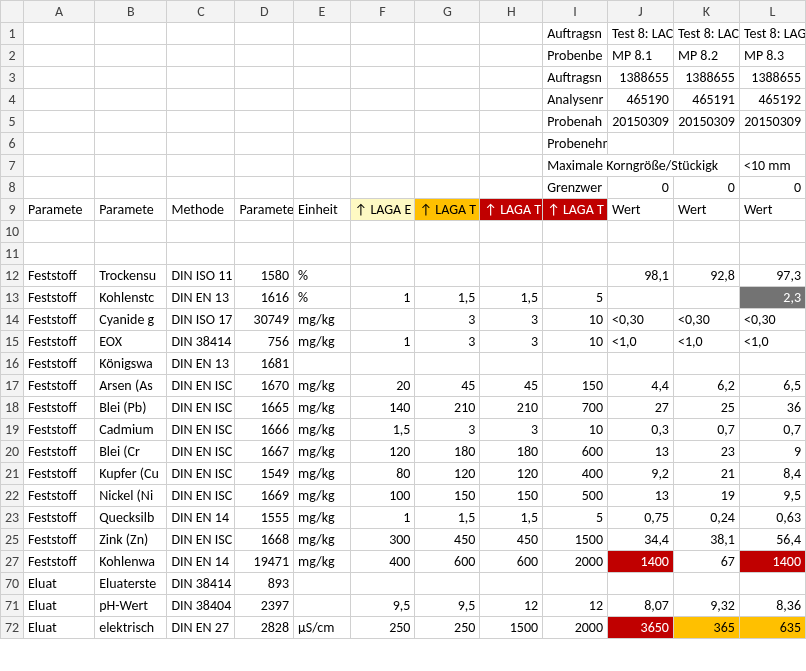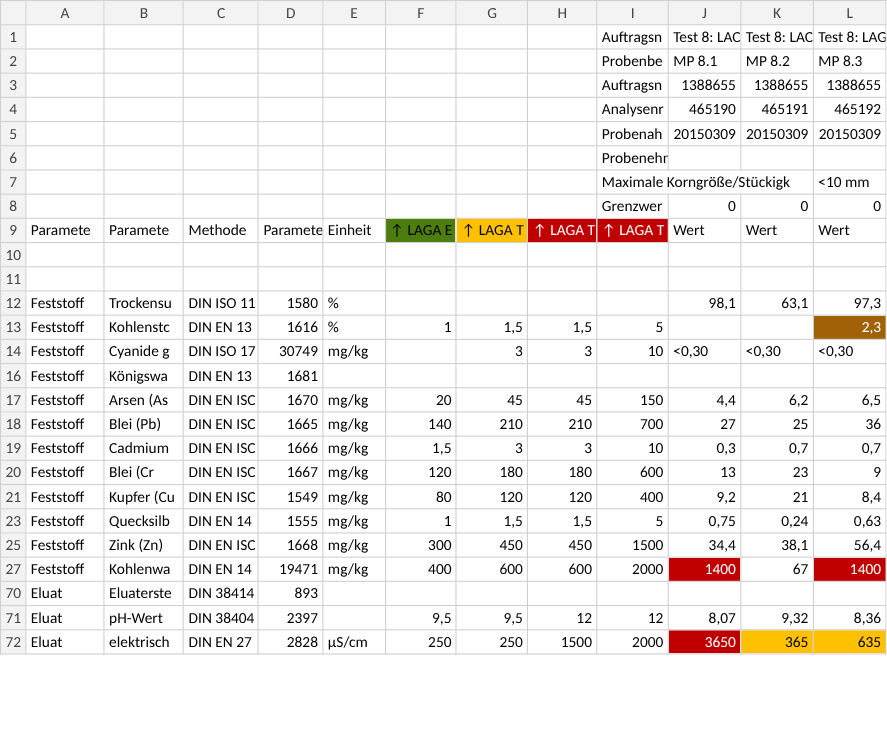--- a/index.html
+++ b/index.html
@@ -3,23 +3,23 @@
 <meta charset="utf-8">
 <style>
 html,body{margin:0;padding:0;font-family:Calibri,Arial,sans-serif;font-size:14px;color:#000;background:#fff;overflow:hidden}
 .sheet{position:relative;width:806px;height:671px}
 table{border-collapse:collapse;table-layout:fixed;width:100%}
 th,td{border:1px solid #d0d0d0;padding:2px 4px;height:19px;box-sizing:border-box;white-space:nowrap;overflow:hidden;font-weight:normal;text-align:left;vertical-align:middle}
 th{background:#f3f3f3;text-align:center;font-weight:normal;color:#444}
 .rowhdr{background:#f3f3f3;text-align:center;color:#444;width:22px}
 .num{text-align:right}
 .cF-dark{background:#c00000;color:#fff;text-align:right}
-.cF-yellow{background:#4d7c0f;text-align:right}
+.cF-yellow{background:#fef9c3;text-align:right}
 .cF-orange{background:#ffc000;text-align:right}
-.cF-red{background:#a16207;color:#fff;text-align:right}
+.cF-red{background:#737373;color:#fff;text-align:right}
 .colA{width:68px}.colB{width:69px}.colC{width:65px}.colD{width:56px}.colE{width:54px}
 .colF{width:62px}.colG{width:62px}.colH{width:60px}.colI{width:62px}
 .colJ{width:63px}.colK{width:63px}.colL{width:63px}
 </style>
 </head>
 <body>
 <div class="sheet">
 
 <table>
 <colgroup>
@@ -223,21 +223,21 @@
           <td>Feststoff</td>
           <td>Trockensu</td>
           <td>DIN ISO 11</td>
           <td class="num">1580</td>
           <td>%</td>
           <td></td>
           <td></td>
           <td></td>
           <td></td>
           <td class="num">98,1</td>
-          <td class="num">63,1</td>
+          <td class="num">92,8</td>
           <td class="num">97,3</td>
         </tr>
         <tr>
           <td class="rowhdr">13</td>
           <td>Feststoff</td>
           <td>Kohlenstc</td>
           <td>DIN EN 13</td>
           <td class="num">1616</td>
           <td>%</td>
           <td class="num">1</td>
@@ -257,20 +257,35 @@
           <td>mg/kg</td>
           <td></td>
           <td class="num">3</td>
           <td class="num">3</td>
           <td class="num">10</td>
           <td>&lt;0,30</td>
           <td>&lt;0,30</td>
           <td>&lt;0,30</td>
         </tr>
         <tr>
+          <td class="rowhdr">15</td>
+          <td>Feststoff</td>
+          <td>EOX</td>
+          <td>DIN 38414</td>
+          <td class="num">756</td>
+          <td>mg/kg</td>
+          <td class="num">1</td>
+          <td class="num">3</td>
+          <td class="num">3</td>
+          <td class="num">10</td>
+          <td>&lt;1,0</td>
+          <td>&lt;1,0</td>
+          <td>&lt;1,0</td>
+        </tr>
+        <tr>
           <td class="rowhdr">16</td>
           <td>Feststoff</td>
           <td>Königswa</td>
           <td>DIN EN 13</td>
           <td class="num">1681</td>
           <td></td>
           <td></td>
           <td></td>
           <td></td>
           <td></td>
@@ -345,20 +360,35 @@
           <td>DIN EN ISC</td>
           <td class="num">1549</td>
           <td>mg/kg</td>
           <td class="num">80</td>
           <td class="num">120</td>
           <td class="num">120</td>
           <td class="num">400</td>
           <td class="num">9,2</td>
           <td class="num">21</td>
           <td class="num">8,4</td>
+        </tr>
+        <tr>
+          <td class="rowhdr">22</td>
+          <td>Feststoff</td>
+          <td>Nickel (Ni</td>
+          <td>DIN EN ISC</td>
+          <td class="num">1669</td>
+          <td>mg/kg</td>
+          <td class="num">100</td>
+          <td class="num">150</td>
+          <td class="num">150</td>
+          <td class="num">500</td>
+          <td class="num">13</td>
+          <td class="num">19</td>
+          <td class="num">9,5</td>
         </tr>
         <tr>
           <td class="rowhdr">23</td>
           <td>Feststoff</td>
           <td>Quecksilb</td>
           <td>DIN EN 14</td>
           <td class="num">1555</td>
           <td>mg/kg</td>
           <td class="num">1</td>
           <td class="num">1,5</td>

